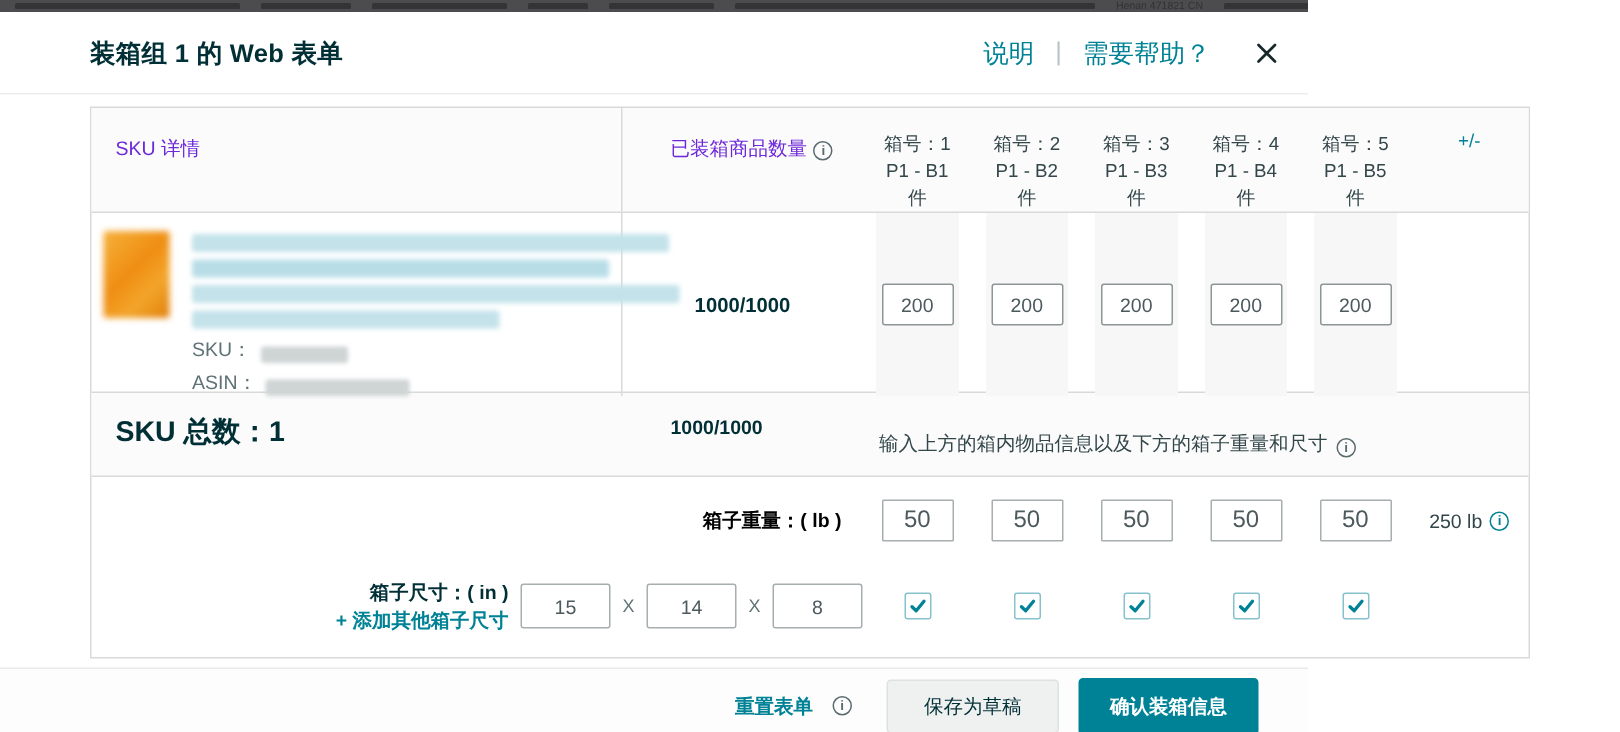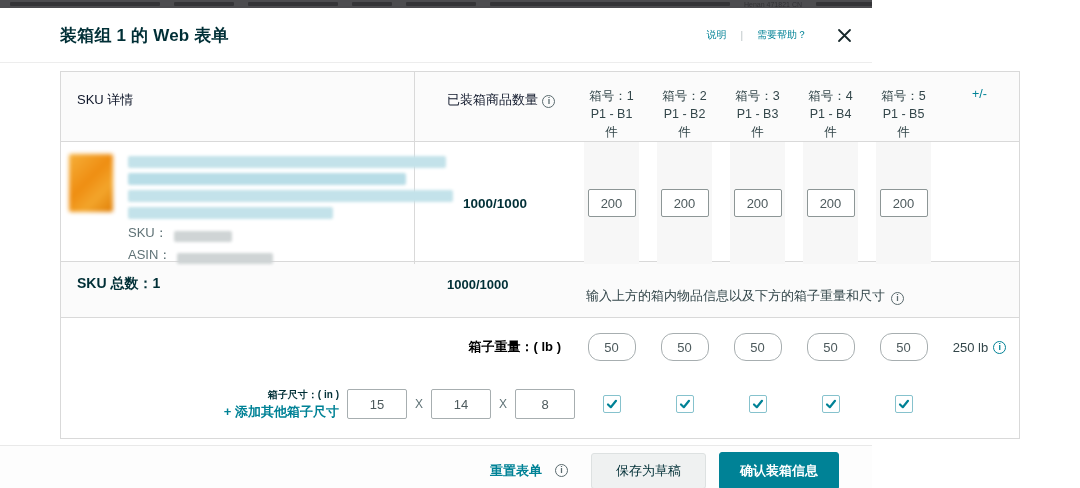--- a/index.html
+++ b/index.html
@@ -10,32 +10,32 @@
   
   .bg-strip { height:8px; background:#4c4c4f; display:flex; align-items:center;
     gap:14px; padding:0 10px; overflow:hidden; }
   .bg-bar { height:4px; background:#343437; border-radius:1px; filter:blur(.5px); flex:none; }
   .bg-text { font-size:7px; line-height:7px; color:#323235; white-space:nowrap; flex:none; }
 
   
   .modal-header { height:55px; background:#fff; border-bottom:1px solid #ededed;
     display:flex; align-items:center; padding:0 20px 0 60px; }
   .modal-title { font-size:17px; font-weight:bold; color:#002f36; letter-spacing:.2px; }
-  .header-right { margin-left:auto; display:flex; align-items:center; gap:14px; font-size:10px; }
+  .header-right { margin-left:auto; display:flex; align-items:center; gap:14px; font-size:17px; }
   .tlink { color:#008296; text-decoration:none; cursor:pointer; }
   .hdr-sep { color:#b9c2c4; }
   .close-x { margin-left:16px; cursor:pointer; display:flex; align-items:center; }
 
   
   .table { margin:8px 60px 0 60px; width:960px; border:1px solid #d9d9d9; background:#fff; }
   .cols { display:grid; grid-template-columns:354px 160px repeat(5,73px) 1fr; }
   .row-header { height:70px; background:#fbfbfb; border-bottom:1px solid #d9d9d9; }
   .row-header .c1 { border-right:1px solid #d9d9d9; padding:18px 0 0 16px; }
   .row-header .c2 { padding:18px 0 0 32px; }
-  .hdr-text { font-size:13px; color:#0f172a; }
+  .hdr-text { font-size:13px; color:#6d28d9; }
   .box-head { padding-top:15px; text-align:center; font-size:12.5px; color:#33464a; line-height:1.45; }
   .plusminus { padding-top:15px; text-align:center; font-size:12.5px; color:#008296; cursor:pointer; }
 
   .row-product { height:120px; border-bottom:1px solid #d9d9d9; }
   .row-product .c1 { border-right:1px solid #d9d9d9; padding:12px 10px 0 8px; display:flex; }
   .prod-img { width:44px; height:58px; border-radius:2px; flex:none; filter:blur(2px);
     background:linear-gradient(135deg,#f6b03a 0%,#ef8e12 45%,#f3a52b 70%,#e07f08 100%); }
   .prod-text { margin-left:15px; padding-top:2px; }
   .blur-line { height:12px; border-radius:2px; background:#c3e2ea; filter:blur(1.6px); margin-bottom:5px; }
   .bl1{width:318px;} .bl2{width:278px;background:#b8dde7;} .bl3{width:325px;} .bl4{width:205px;}
@@ -45,39 +45,39 @@
   .qty-cell { display:flex; align-items:center; justify-content:center;
     font-size:13.5px; font-weight:bold; color:#002f36; }
   .box-cell { padding:0 9px; background:#f7f7f7; background-clip:content-box;
     display:flex; align-items:center; justify-content:center; }
   .qty-input { width:48px; height:28px; border:1px solid #8d9696; border-radius:2px;
     text-align:center; font-size:13px; color:#4d5a5d; background:#fff;
     font-family:"Liberation Sans","DejaVu Sans",sans-serif; }
 
   .row-summary { min-height:56px; background:#fbfbfb; border-bottom:1px solid #d9d9d9;
     padding:13px 0 12px 0; }
-  .sum-c1 { padding-left:16px; font-size:14px; font-weight:bold; color:#002f36; }
+  .sum-c1 { padding-left:16px; font-size:19px; font-weight:bold; color:#002f36; }
   .sum-c2 { padding-left:32px; font-size:13px; font-weight:bold; color:#002f36; line-height:1.5; }
   .sum-note { grid-column:3 / 9; padding-left:11px; font-size:13px; color:#33464a;
     display:flex; align-items:flex-end; gap:6px; }
 
   .row-weight { height:58px; align-items:center; }
   .w-label { grid-column:1 / 3; text-align:right; padding-right:14px;
     font-size:13px; font-weight:bold; color:#000000; align-self:center; }
   .w-cell { display:flex; align-items:center; justify-content:center; }
-  .w-input { width:48px; height:28px; border:1px solid #a7aeb0; border-radius:12px;
-    text-align:center; font-size:13px; color:#4d5a5d; background:#fff;
+  .w-input { width:48px; height:28px; border:1px solid #a7aeb0; border-radius:1px;
+    text-align:center; font-size:16px; color:#4d5a5d; background:#fff;
     font-family:"Liberation Sans","DejaVu Sans",sans-serif; }
   .w-total { display:flex; align-items:center; justify-content:center; gap:5px;
     font-size:13px; color:#33464a; white-space:nowrap; }
 
   .row-dims { height:62px; align-items:center; padding-bottom:6px; }
   .d-left { grid-column:1 / 3; display:flex; justify-content:flex-end; align-items:center; gap:8px; }
   .d-label { text-align:right; line-height:1.5; }
-  .d-label .l1 { font-size:10px; font-weight:bold; color:#002f36; }
+  .d-label .l1 { font-size:13px; font-weight:bold; color:#002f36; }
   .d-label .l2 { font-size:13px; font-weight:bold; color:#008296; cursor:pointer; }
   .d-input { width:60px; height:30px; border:1px solid #a7aeb0; border-radius:2px;
     text-align:center; font-size:13px; color:#4d5a5d; background:#fff;
     font-family:"Liberation Sans","DejaVu Sans",sans-serif; }
   .d-x { font-size:12px; color:#5f7276; }
   .cb-cell { display:flex; align-items:center; justify-content:center; }
   .checkbox { width:18px; height:18px; border:1px solid #86c2cd; border-radius:2px;
     background:#fff; display:flex; align-items:center; justify-content:center; cursor:pointer; }
 
   

